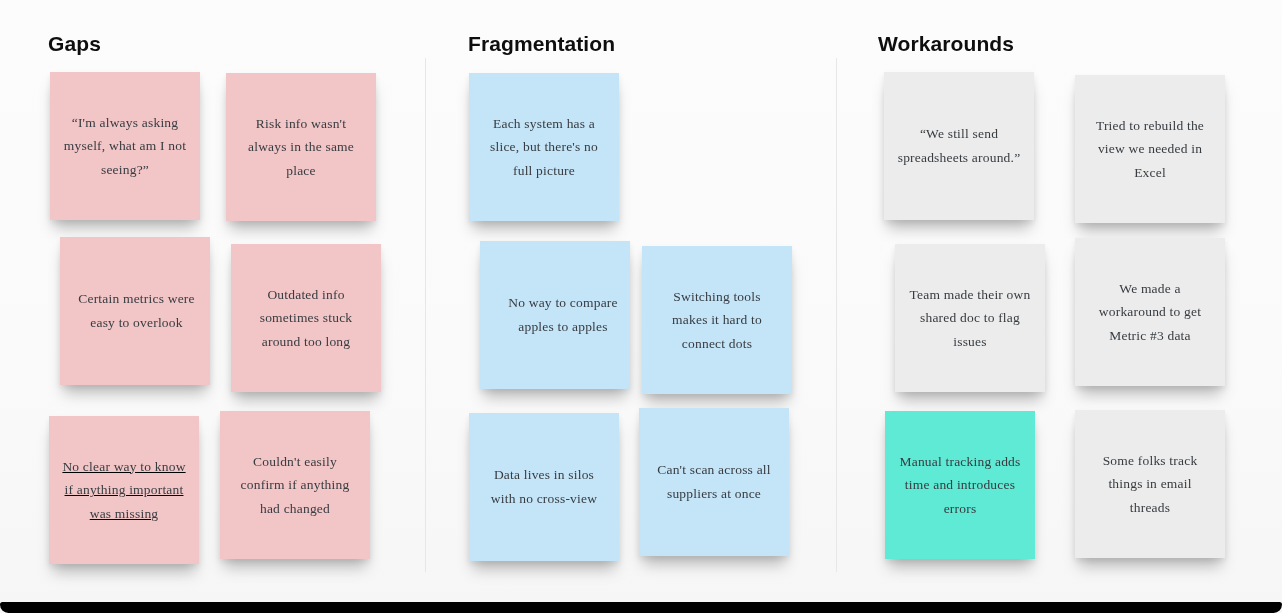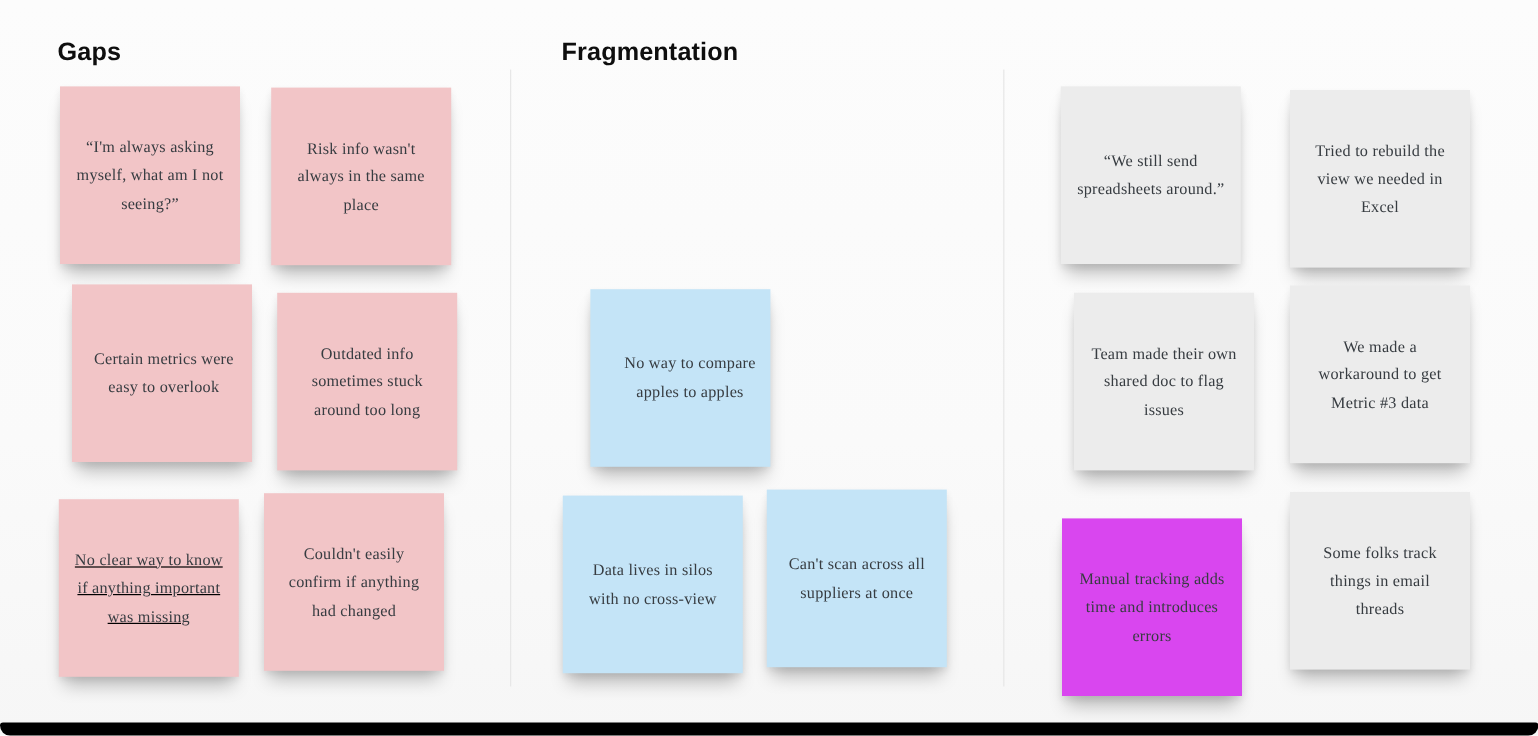--- a/index.html
+++ b/index.html
@@ -89,44 +89,51 @@
   </div>
   <div class="note" style="left: 49px; top: 416px; background-color: rgb(242, 197, 199); text-decoration: underline;">
     <span class="note-text">No clear way to know if anything important was missing</span>
   </div>
   <div class="note" style="left: 220px; top: 411px; background-color: rgb(242, 197, 199);">
     <span class="note-text">Couldn't easily confirm if anything had changed</span>
   </div>
 
   <h2 class="group-title" style="left:468px">Fragmentation</h2>
 
-  <div class="note" style="left: 492px; top: 241px; background-color: rgb(196, 228, 247); padding-left: 28px;">
+  <div class="note" style="left: 469px; top: 73px; background-color: rgb(196, 228, 247);">
+    <span class="note-text">Each system has a slice, but there's no full picture</span>
+  </div>
+  <div class="note" style="left: 480px; top: 241px; background-color: rgb(196, 228, 247); padding-left: 28px;">
     <span class="note-text">No way to compare apples to apples</span>
+  </div>
+  <div class="note" style="left: 642px; top: 246px; background-color: rgb(196, 228, 247);">
+    <span class="note-text">Switching tools makes it hard to connect dots</span>
   </div>
   <div class="note" style="left: 469px; top: 413px; background-color: rgb(196, 228, 247);">
     <span class="note-text">Data lives in silos with no cross-view</span>
   </div>
   <div class="note" style="left: 639px; top: 408px; background-color: rgb(196, 228, 247);">
     <span class="note-text">Can't scan across all suppliers at once</span>
   </div>
 
+  <h2 class="group-title" style="left:878px">Workarounds</h2>
 
   <div class="note" style="left: 884px; top: 72px; background-color: rgb(236, 236, 236);">
     <span class="note-text">“We still send spreadsheets around.”</span>
   </div>
   <div class="note" style="left: 1075px; top: 75px; background-color: rgb(236, 236, 236);">
     <span class="note-text">Tried to rebuild the view we needed in Excel</span>
   </div>
   <div class="note" style="left: 895px; top: 244px; background-color: rgb(236, 236, 236);">
     <span class="note-text">Team made their own shared doc to flag issues</span>
   </div>
   <div class="note" style="left: 1075px; top: 238px; background-color: rgb(236, 236, 236); text-align: center;">
     <span class="note-text">We made a workaround to get Metric #3 data</span>
   </div>
-  <div class="note" style="left: 885px; top: 432px; background-color: #d946ef;">
+  <div class="note" style="left: 885px; top: 411px; background-color: #5eead4;">
     <span class="note-text">Manual tracking adds time and introduces errors</span>
   </div>
   <div class="note" style="left: 1075px; top: 410px; background-color: rgb(236, 236, 236);">
     <span class="note-text">Some folks track things in email threads</span>
   </div>
 
   <div class="bottom-bar"></div>
 </div>
 
 </body></html>

